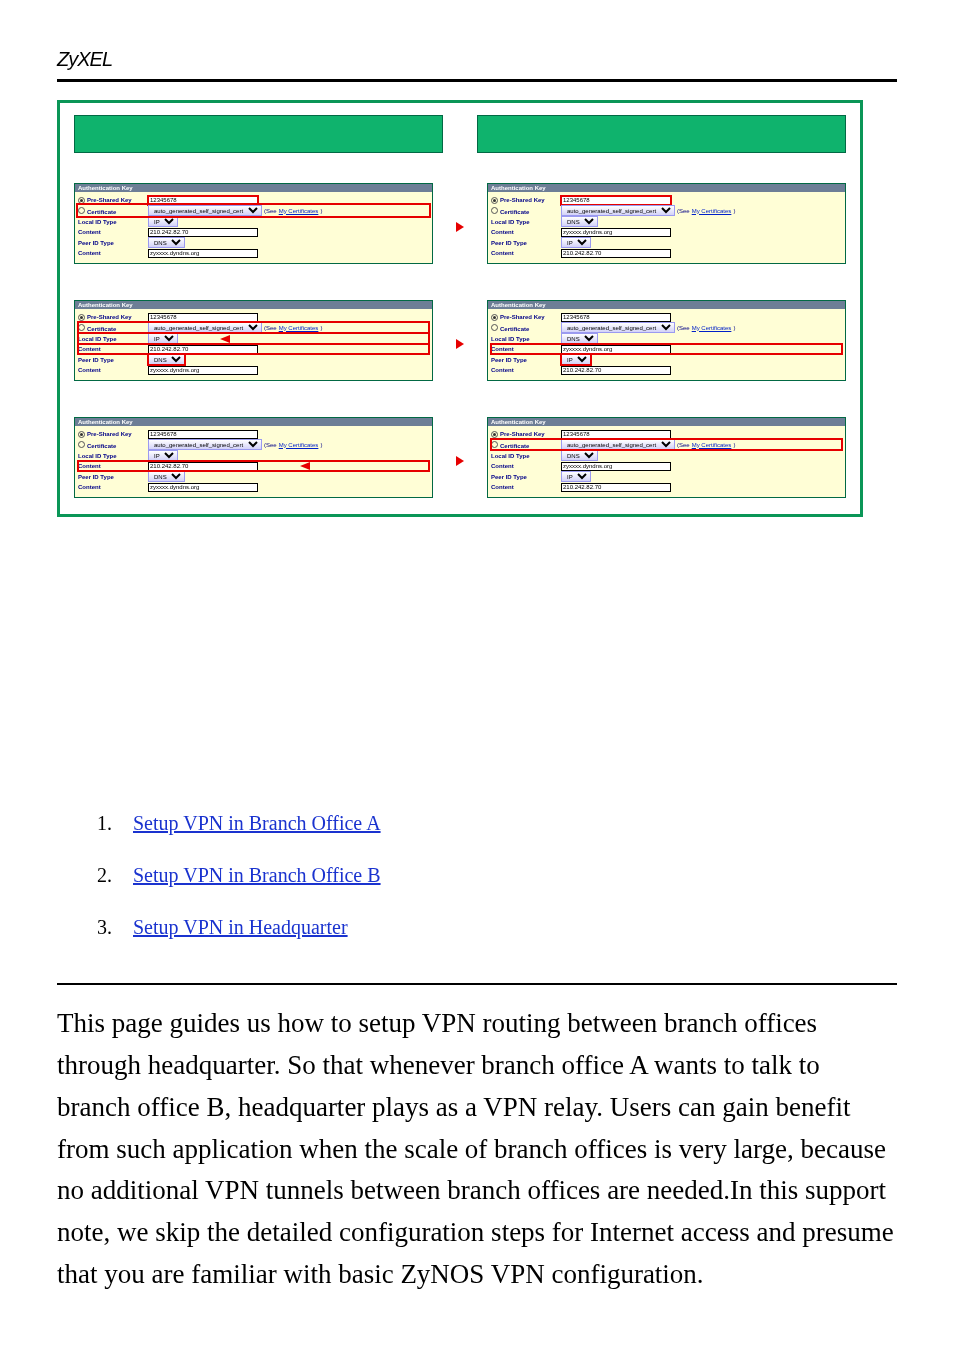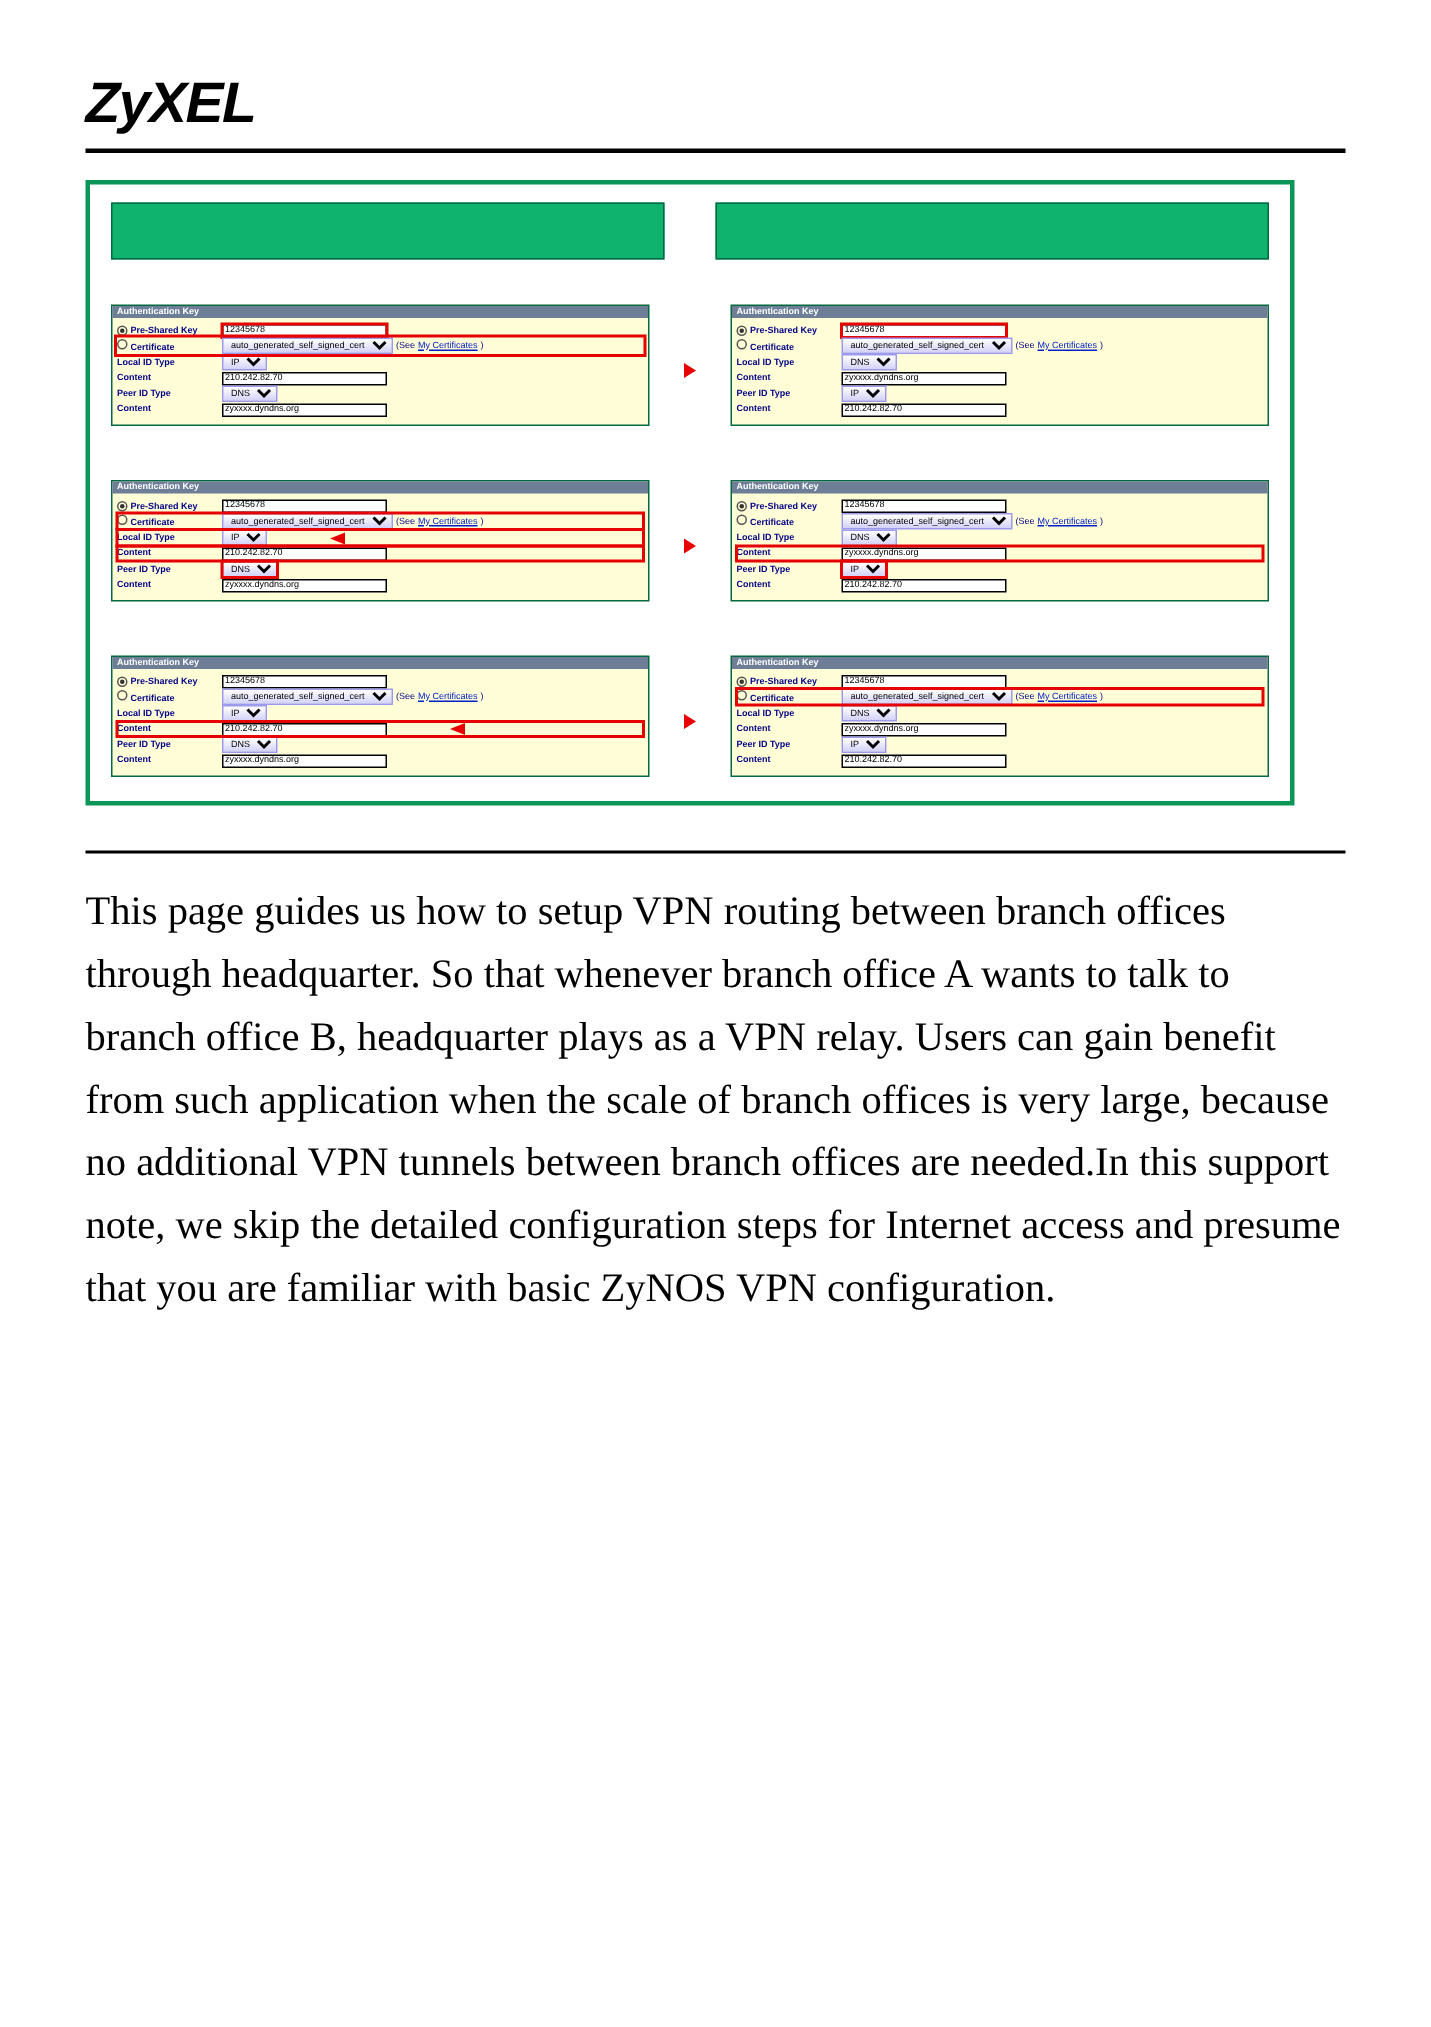--- a/index.html
+++ b/index.html
@@ -16,23 +16,23 @@
     font-family: "Times New Roman", serif;
     color: #000;
     position: relative;
   }
   .page {
     width: calc(100% - 2*var(--margin-x));
     margin: 0 var(--margin-x);
   }
   .brand {
     font-family: Arial, sans-serif;
-    font-weight: 700;
+    font-weight: 400;
     font-style: italic;
-    font-size: 38px;
+    font-size: 20px;
     letter-spacing: -1px;
     padding: 48px 0 8px 0;
     border-bottom: 3px solid #000;
     margin-bottom: 18px;
   }
   .diagram-outer {
     border: 3px solid #0a9657;
     padding: 12px 14px 10px;
     background: #fff;
     width: 806px;
@@ -402,17 +402,22 @@
                 <div class="right">
                   <input class="ipt" value="210.242.82.70" style="">
                 </div>
               </div>
           </div>
         </div>
       </div>
     </div>
   </div>
 
+  <div class="link-list">
+    <div><span class="num">1.</span><a href="#">Setup VPN in Branch Office A</a></div>
+    <div><span class="num">2.</span><a href="#">Setup VPN in Branch Office B</a></div>
+    <div><span class="num">3.</span><a href="#">Setup VPN in Headquarter</a></div>
+  </div>
 
   <hr class="sep">
 
   <div class="para">This page guides us how to setup VPN routing between branch offices through headquarter. So that whenever branch office A wants to talk to branch office B, headquarter plays as a VPN relay. Users can gain benefit from  such application when the scale of branch offices is very large, because no additional VPN tunnels between branch offices are needed.In this support note, we skip the detailed configuration steps for Internet access and presume that you are familiar with basic ZyNOS VPN configuration.</div>
 </div>
 
 </body></html>

